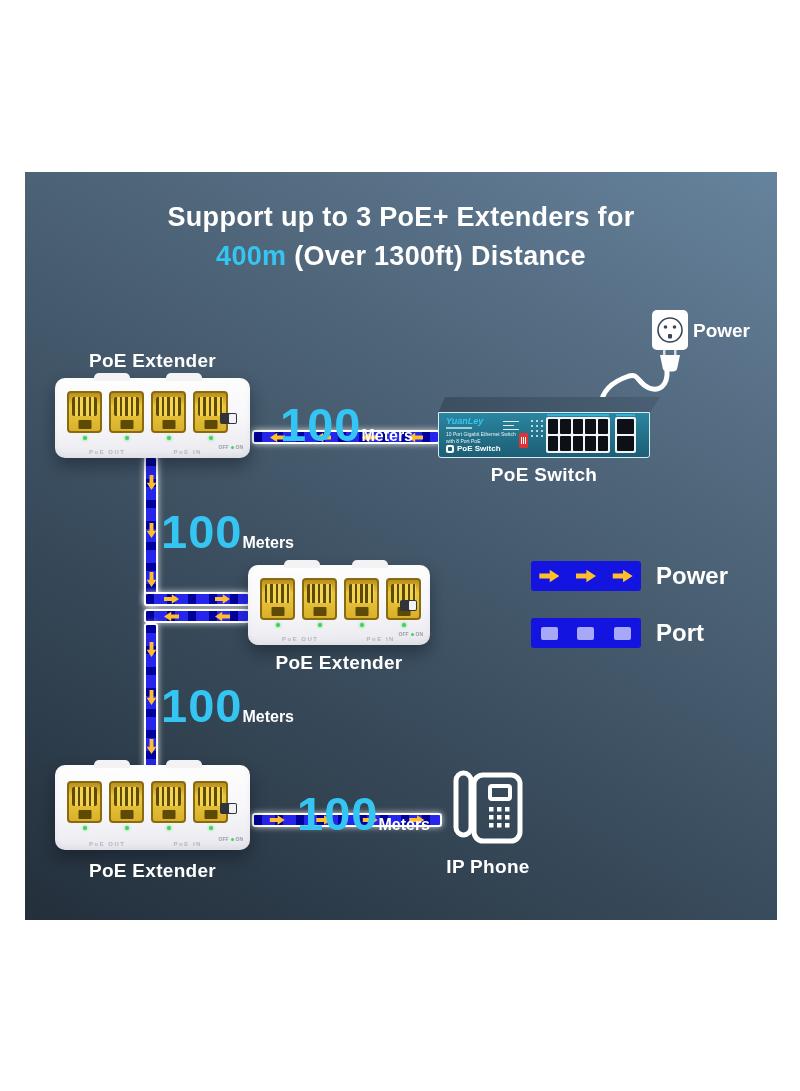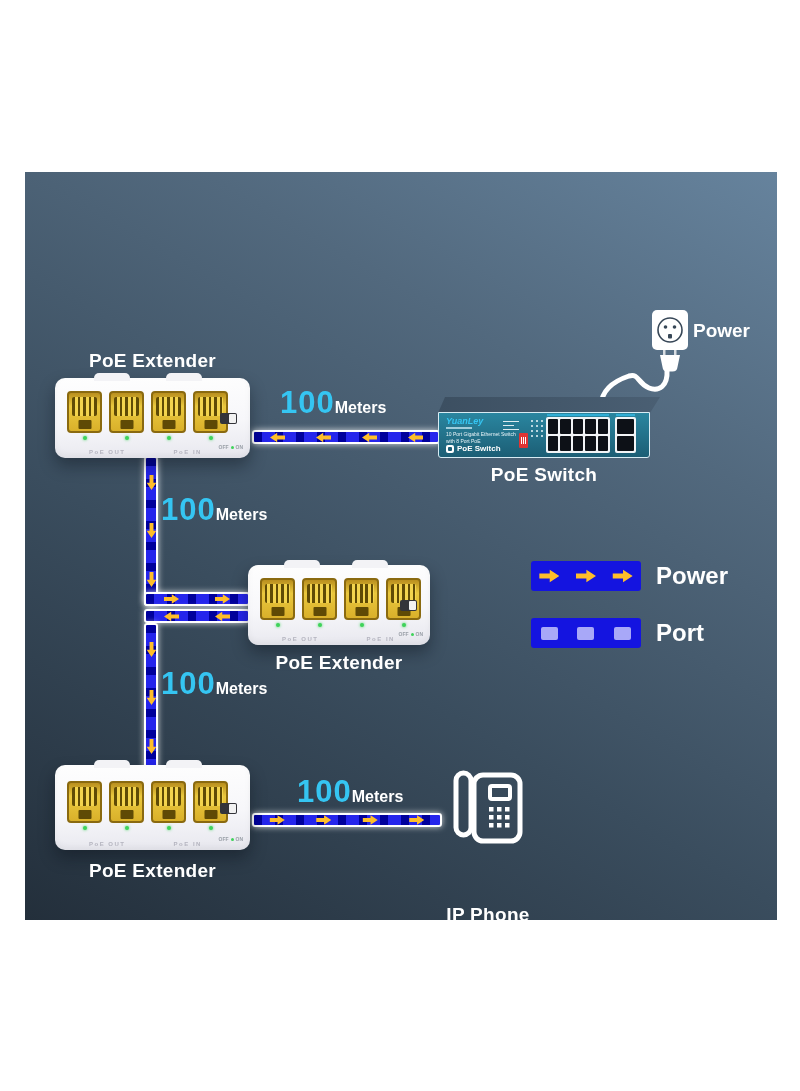--- a/index.html
+++ b/index.html
@@ -11,21 +11,21 @@
   }
   
   .title { position: absolute; left: 0; top: 26px; width: 100%; text-align: center;
     color: #fff; font-size: 27px; font-weight: bold; line-height: 1.45; letter-spacing: .3px; }
   .title .hl { color: var(--accent-cyan,#35c5f2); }
   
   .dev-label { position: absolute; color: #fff; font-size: 19px; font-weight: bold;
     letter-spacing: .3px; text-align: center; z-index: 3; }
   
   .dist { position: absolute; display: flex; align-items: baseline; z-index: 3; white-space: nowrap; }
-  .dist .num { color: var(--accent-cyan,#35c5f2); font-size: 31px; font-weight: bold; letter-spacing: 1px; }
+  .dist .num { color: var(--accent-cyan,#35c5f2); font-size: 47px; font-weight: bold; letter-spacing: 1px; margin-top: 12px; }
   .dist .unit { color: #fff; font-size: 16px; font-weight: bold; }
   
   .cable { position: absolute; border: 2px solid #fff; border-radius: 3px; z-index: 1;
     box-shadow: 0 0 6px rgba(255,255,255,.8); display: flex; align-items: center; justify-content: space-around; }
   .cable.h { height: 14px; background: repeating-linear-gradient(90deg, var(--cable-dark-square,#00009c) 0 8px, var(--cable-blue,#2525ec) 8px 21px); }
   .cable.v { width: 14px; flex-direction: column; background: repeating-linear-gradient(180deg, var(--cable-dark-square,#00009c) 0 8px, var(--cable-blue,#2525ec) 8px 21px); }
   .arr { width: 15px; height: 11px; flex: none; background: var(--arrow-gold,#ffbe2a);
     clip-path: polygon(0 32%, 52% 32%, 52% 6%, 100% 50%, 52% 94%, 52% 68%, 0 68%);
     filter: drop-shadow(0 0 3px #ff9400) drop-shadow(0 0 1px #ffd34d); }
   .arr.left { transform: rotate(180deg); }
@@ -92,20 +92,24 @@
   
   .icon-abs { position: absolute; z-index: 2; }
   .power-label { position: absolute; left: 668px; top: 148px; color: #fff; font-size: 19px; font-weight: bold; z-index: 3; }
 </style>
 </head>
 <body>
 
 <div class="page">
   <div class="panel">
 
+    <div class="title">
+      <div>Support up to 3 PoE+ Extenders for</div>
+      <div><span class="hl">400m</span><span> (Over 1300ft) Distance</span></div>
+    </div>
 
     <svg class="icon-abs" style="left:626px; top:136px;" width="46" height="72" viewBox="0 0 46 72">
       <rect x="1" y="2" width="36" height="40" rx="5" fill="#fff"></rect>
       <circle cx="19" cy="22" r="12" fill="#fff" stroke="#374757" stroke-width="1.6"></circle>
       <circle cx="14.5" cy="19" r="1.8" fill="#374757"></circle>
       <circle cx="23.5" cy="19" r="1.8" fill="#374757"></circle>
       <rect x="17" y="26" width="4" height="4.5" rx="1" fill="#374757"></rect>
       <rect x="12" y="42" width="2.5" height="6" fill="#d8dde2"></rect>
       <rect x="23" y="42" width="2.5" height="6" fill="#d8dde2"></rect>
       <path d="M9 47 h20 l-2.5 12 a5 5 0 0 1 -5 4.5 h-5 a5 5 0 0 1 -5 -4.5 z" fill="#fff"></path>
@@ -341,16 +345,16 @@
           <rect x="45" y="37" width="4.5" height="4.5"></rect>
           <rect x="53" y="37" width="4.5" height="4.5"></rect>
         <rect x="37" y="45" width="4.5" height="4.5"></rect>
           <rect x="45" y="45" width="4.5" height="4.5"></rect>
           <rect x="53" y="45" width="4.5" height="4.5"></rect>
         <rect x="37" y="53" width="4.5" height="4.5"></rect>
           <rect x="45" y="53" width="4.5" height="4.5"></rect>
           <rect x="53" y="53" width="4.5" height="4.5"></rect>
       </g>
     </svg>
-    <div class="dev-label" style="left:413px; top:684px; width:100px;margin-top:48px;">IP Phone</div>
+    <div class="dev-label" style="left:413px; top:684px; width:100px;">IP Phone</div>
 
   </div>
 </div>
 
 </body></html>

